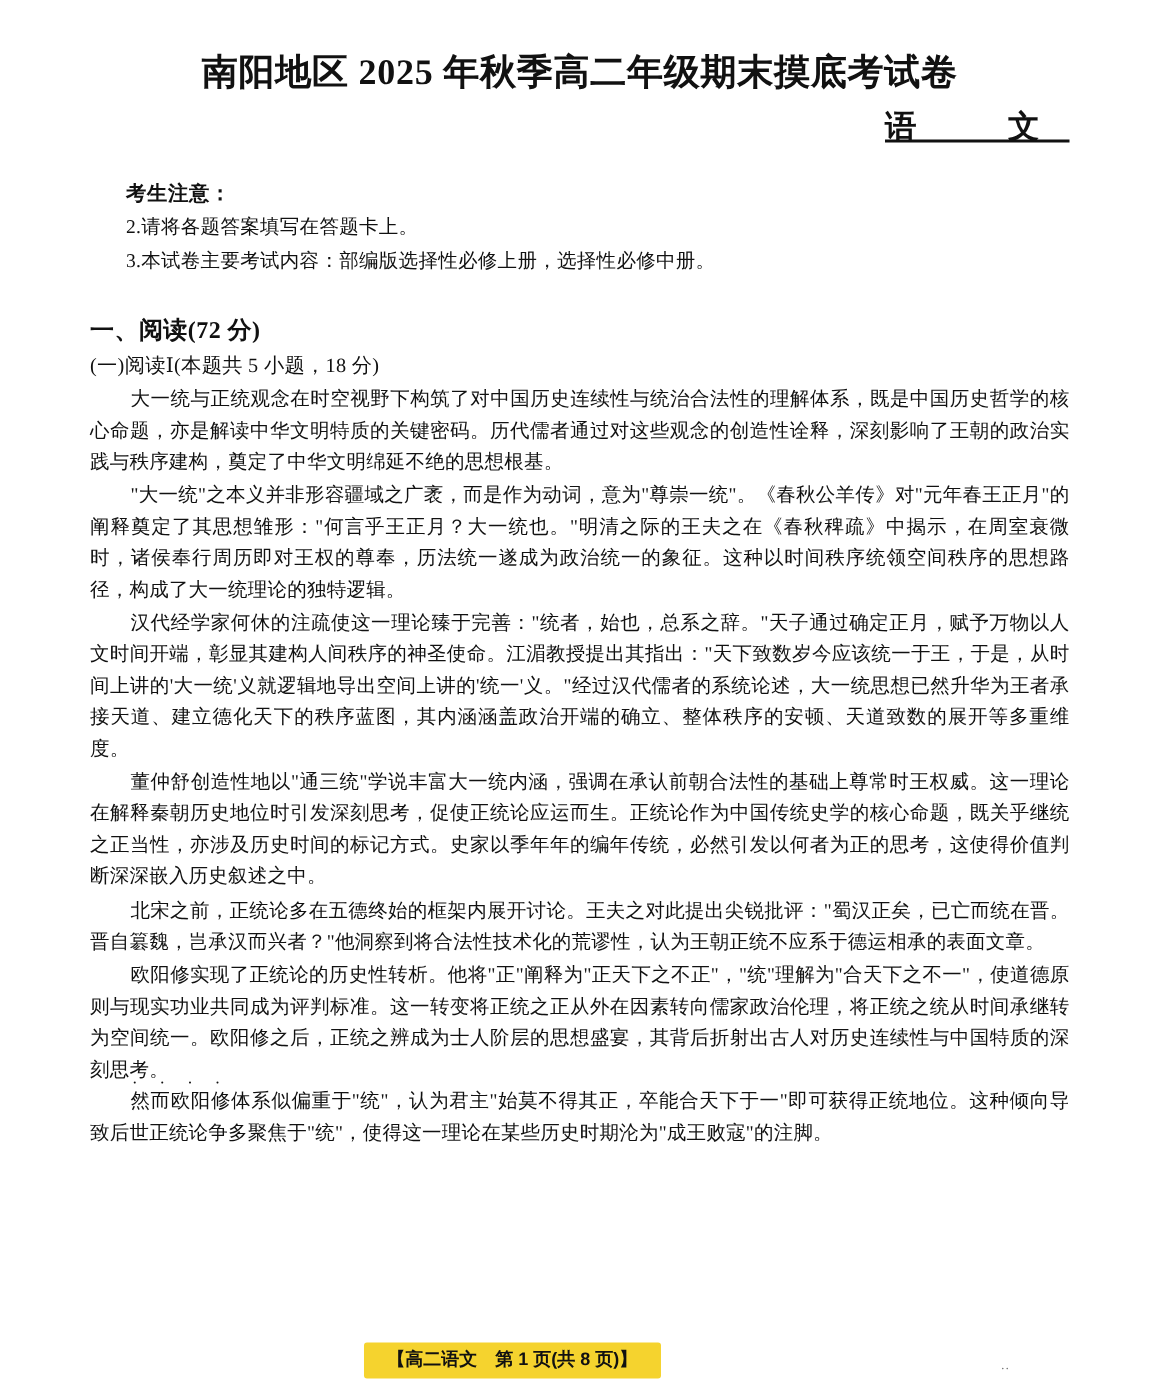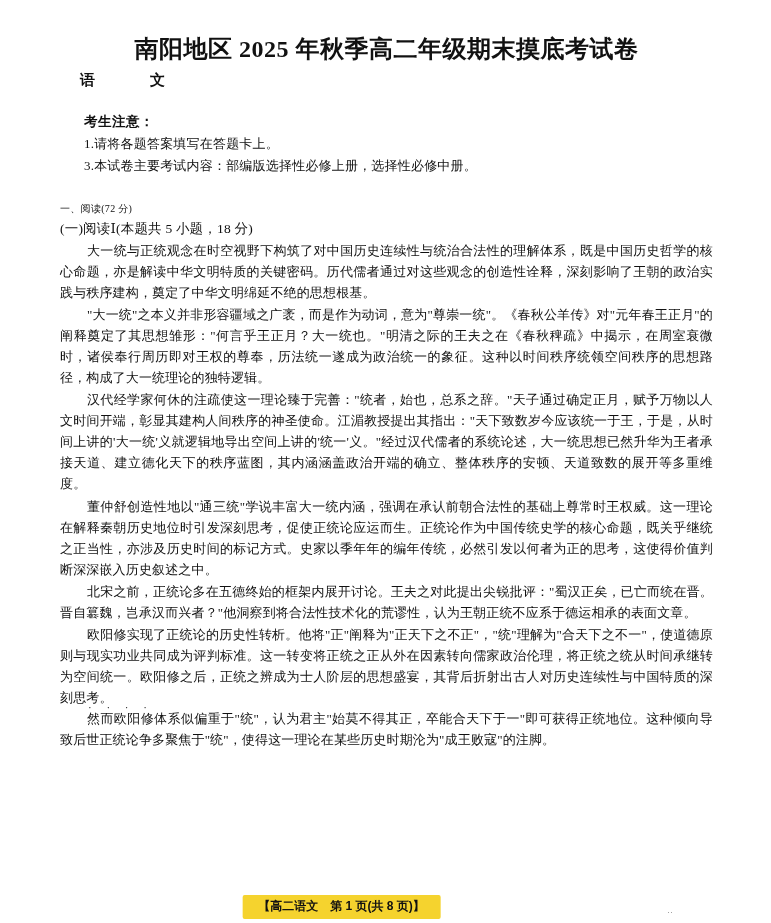--- a/index.html
+++ b/index.html
@@ -25,44 +25,45 @@
   .doc-title {
     text-align: center;
     font-size: 24px;
     font-weight: bold;
     letter-spacing: 0.5px;
     margin: 0 0 6px 0;
     line-height: 1.3;
     font-family: Liberation Serif, serif;
   }
   .doc-subject {
-    text-align: left;
-    font-size: 15px;
+    text-align: right;
+    font-size: 21px;
     font-weight: bold;
     letter-spacing: 20px;
     margin: 0 0 22px 0;
     text-indent: 20px;
     line-height: 1.3;
+    text-decoration: underline;
   }
   .notice-heading {
     font-size: 13.5px;
     font-weight: bold;
     margin: 12px 0 3px 24px;
     letter-spacing: 0.5px;
     font-family: Liberation Serif, serif;
   }
   .notice-item {
     font-size: 13px;
     margin: 2px 0 2px 24px;
     line-height: 1.55;
     letter-spacing: 0.2px;
   }
   .section-heading {
-    font-size: 10px;
-    font-weight: normal;
+    font-size: 16px;
+    font-weight: bold;
     margin: 26px 0 4px 0;
     letter-spacing: 0.3px;
   }
   .sub-heading {
     font-size: 13.5px;
     margin: 3px 0 2px 0;
     letter-spacing: 0.2px;
   }
   .indent-line {
     font-size: 13.5px;
@@ -122,21 +123,21 @@
 </style>
 </head>
 <body>
 
 <div class="page">
 
   <h1 class="doc-title">南阳地区 2025 年秋季高二年级期末摸底考试卷</h1>
   <div class="doc-subject">语　文</div>
 
   <div class="notice-heading">考生注意：</div>
-  <div class="notice-item">1.请将各题答案填写在答题卡上。</div>
+  <div class="notice-item">2.请将各题答案填写在答题卡上。</div>
   <div class="notice-item">3.本试卷主要考试内容：部编版选择性必修上册，选择性必修中册。</div>
 
   <div class="section-heading">一、阅读(72 分)</div>
   <div class="sub-heading">(一)阅读Ⅰ(本题共 5 小题，18 分)</div>
 
   <p class="para">大一统与正统观念在时空视野下构筑了对中国历史连续性与统治合法性的理解体系，既是中国历史哲学的核心命题，亦是解读中华文明特质的关键密码。历代儒者通过对这些观念的创造性诠释，深刻影响了王朝的政治实践与秩序建构，奠定了中华文明绵延不绝的思想根基。</p>
   <p class="para">"大一统"之本义并非形容疆域之广袤，而是作为动词，意为"尊崇一统"。《春秋公羊传》对"元年春王正月"的阐释奠定了其思想雏形："何言乎王正月？大一统也。"明清之际的王夫之在《春秋稗疏》中揭示，在周室衰微时，诸侯奉行周历即对王权的尊奉，历法统一遂成为政治统一的象征。这种以时间秩序统领空间秩序的思想路径，构成了大一统理论的独特逻辑。</p>
   <p class="para">汉代经学家何休的注疏使这一理论臻于完善："统者，始也，总系之辞。"天子通过确定正月，赋予万物以人文时间开端，彰显其建构人间秩序的神圣使命。江湄教授提出其指出："天下致数岁今应该统一于王，于是，从时间上讲的'大一统'义就逻辑地导出空间上讲的'统一'义。"经过汉代儒者的系统论述，大一统思想已然升华为王者承接天道、建立德化天下的秩序蓝图，其内涵涵盖政治开端的确立、整体秩序的安顿、天道致数的展开等多重维度。</p>
   <p class="para">董仲舒创造性地以"通三统"学说丰富大一统内涵，强调在承认前朝合法性的基础上尊常时王权威。这一理论在解释秦朝历史地位时引发深刻思考，促使正统论应运而生。正统论作为中国传统史学的核心命题，既关乎继统之正当性，亦涉及历史时间的标记方式。史家以季年年的编年传统，必然引发以何者为正的思考，这使得价值判断深深嵌入历史叙述之中。</p>
   <p class="para">北宋之前，正统论多在五德终始的框架内展开讨论。王夫之对此提出尖锐批评："蜀汉正矣，已亡而统在晋。晋自簒魏，岂承汉而兴者？"他洞察到将合法性技术化的荒谬性，认为王朝正统不应系于德运相承的表面文章。</p>

